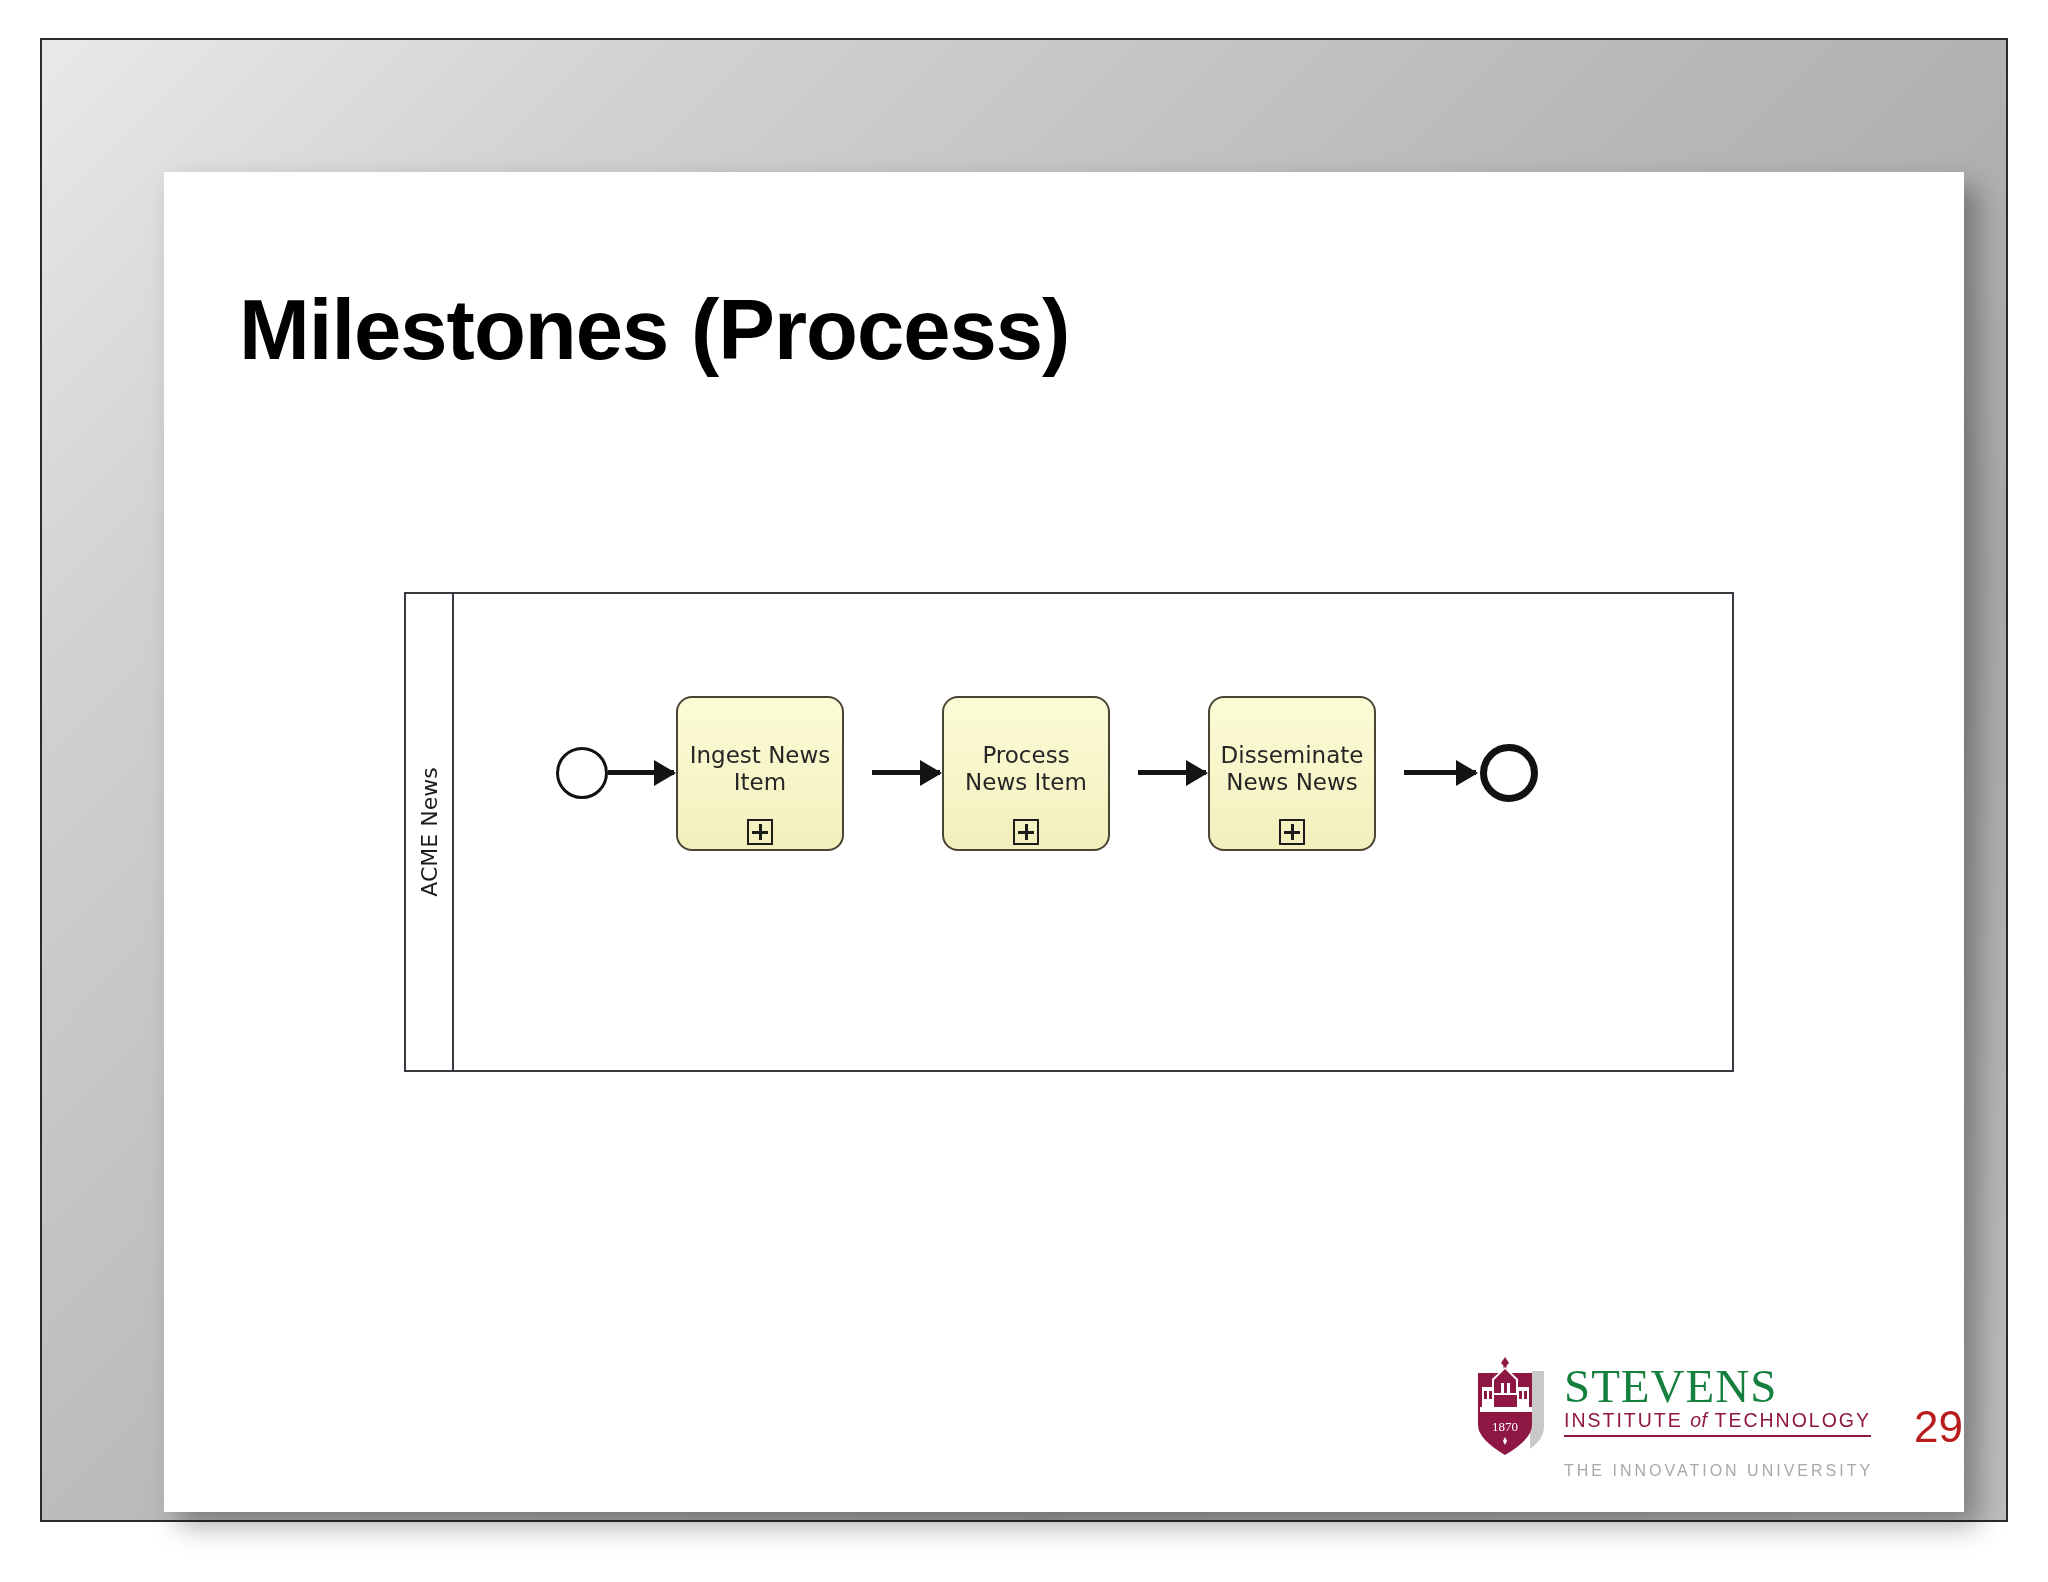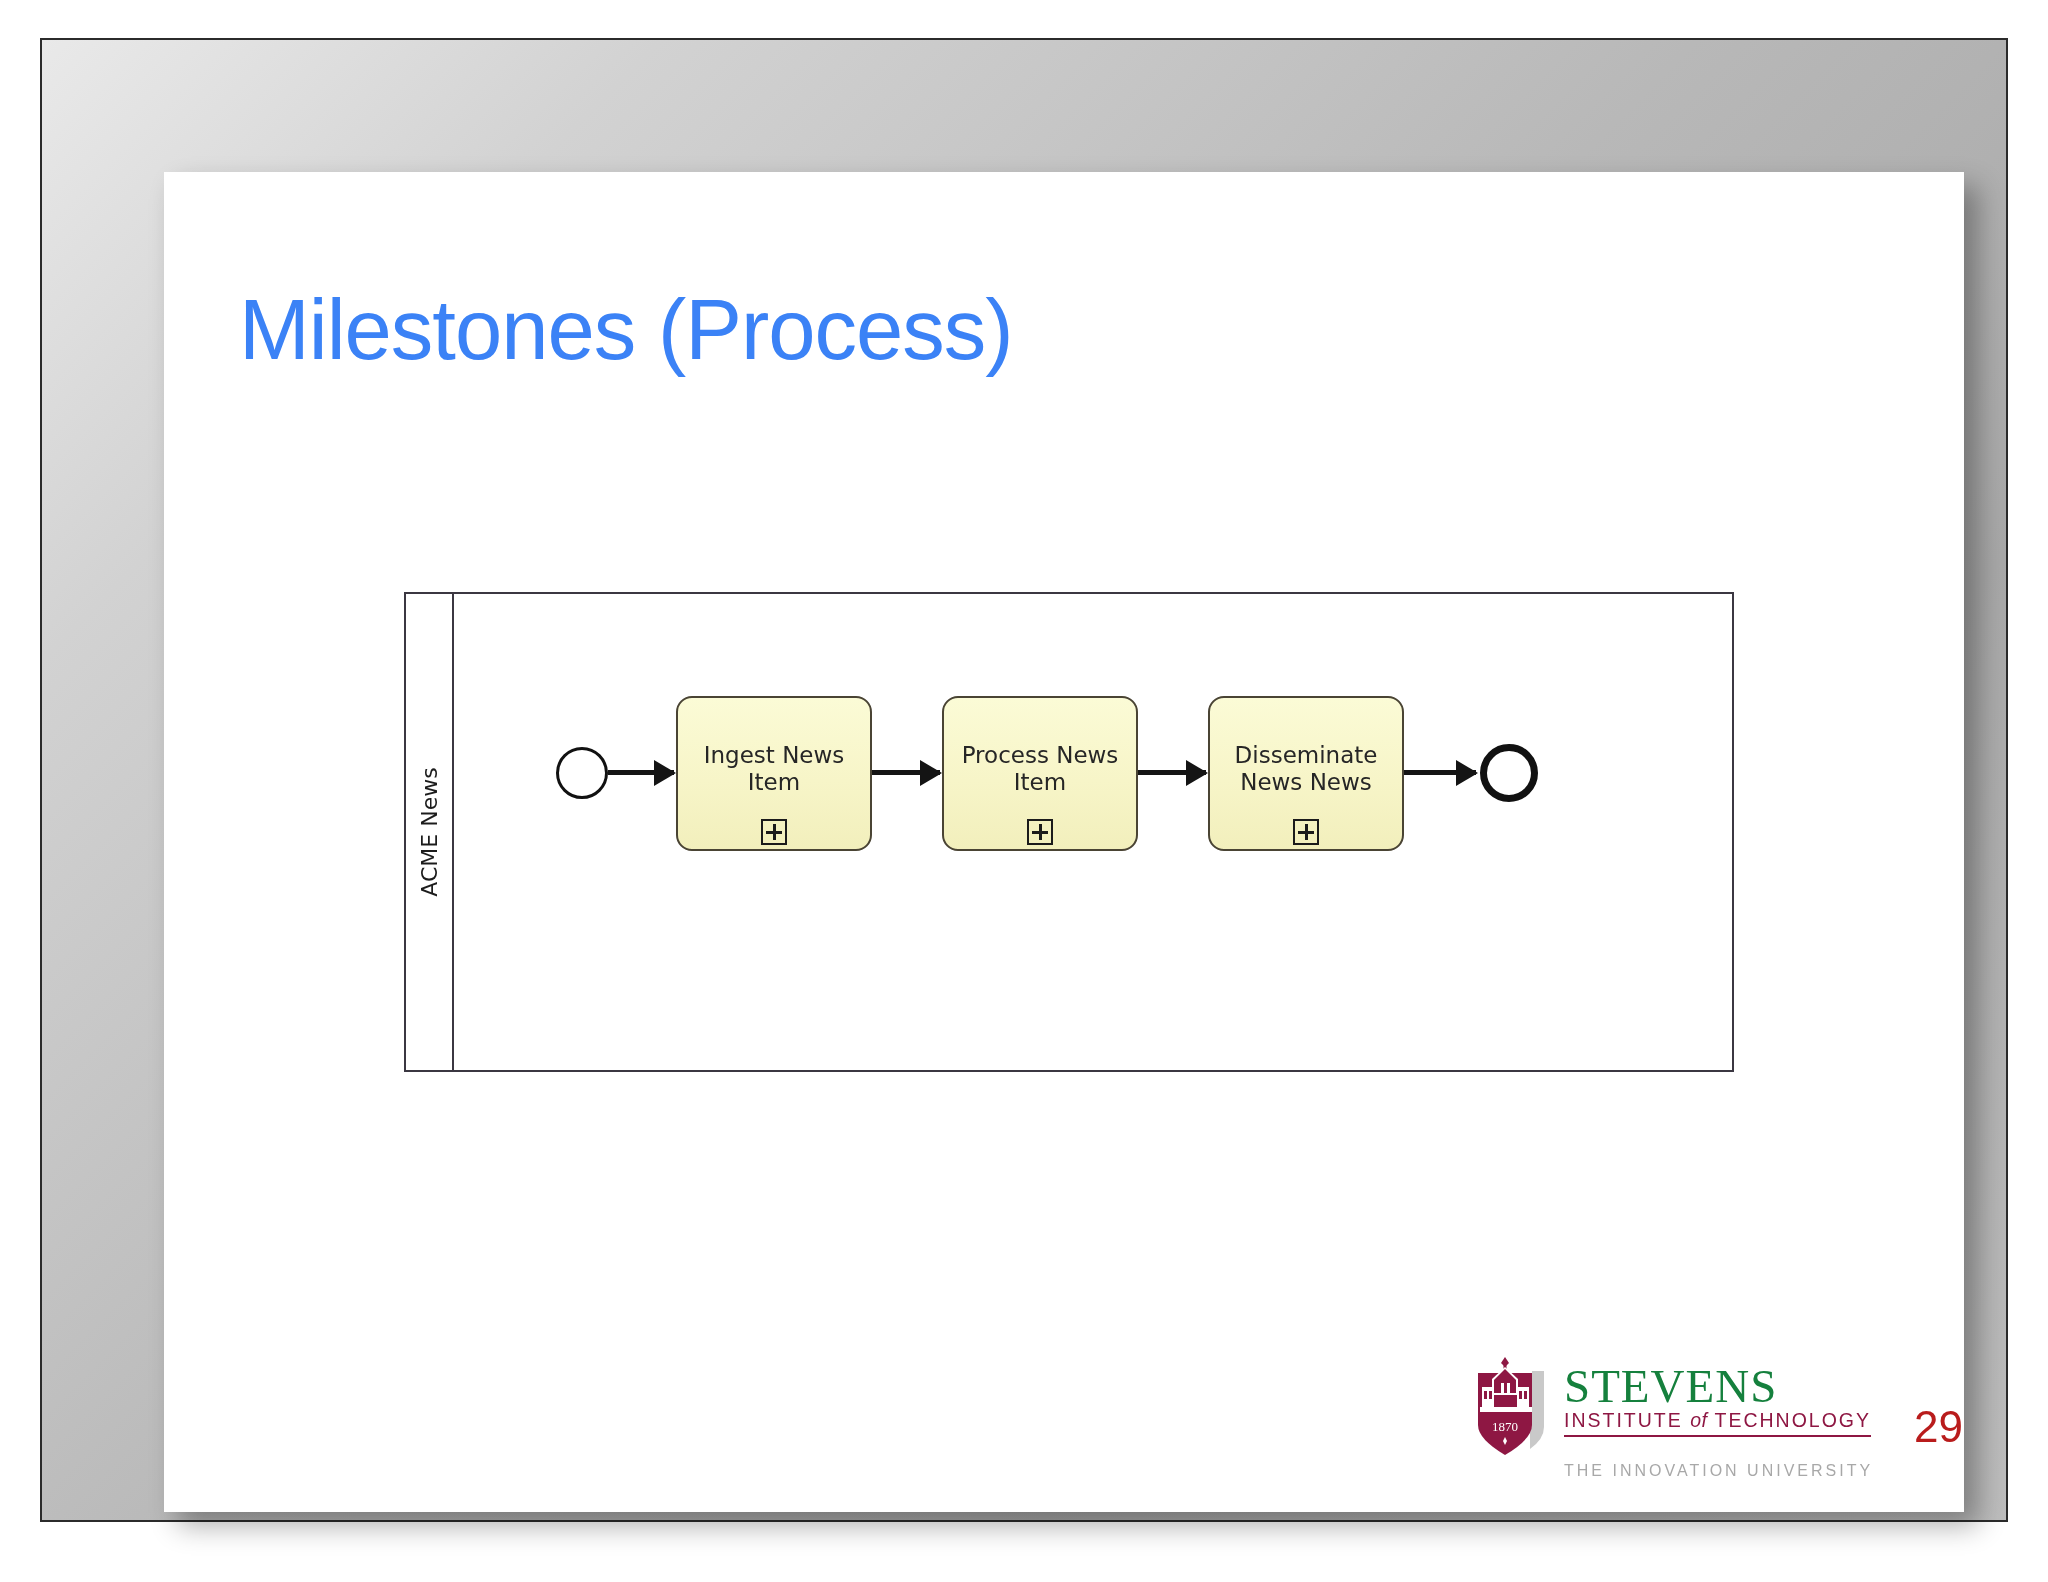--- a/index.html
+++ b/index.html
@@ -37,23 +37,23 @@
     box-shadow: 14px 14px 26px rgba(0,0,0,0.32);
     box-sizing: border-box;
   }
 
   
   .slide-title {
     position: absolute;
     left: 75px;
     top: 115px;
     font-size: 85px;
-    font-weight: normal;
+    font-weight: bold;
     letter-spacing: -1px;
-    color: #3b82f6;
+    color: #000000;
     white-space: nowrap;
     line-height: 1.0;
   }
 
   
   .bpmn-canvas {
     position: absolute;
     left: 240px;
     top: 420px;
     width: 1330px;
@@ -108,21 +108,21 @@
   }
   .event.end {
     width: 58px;
     height: 58px;
     border: 7px solid #111111;
   }
 
   
   .task {
     position: absolute;
-    width: 196px;
+    width: 168px;
     height: 155px;
     border: 2px solid #4a4434;
     border-radius: 16px;
     background: linear-gradient(180deg, #fbfbd6 0%, #f7f5c8 55%, #f2efbc 100%);
     box-sizing: border-box;
   }
   .task-label {
     position: absolute;
     left: 8px;
     right: 8px;

